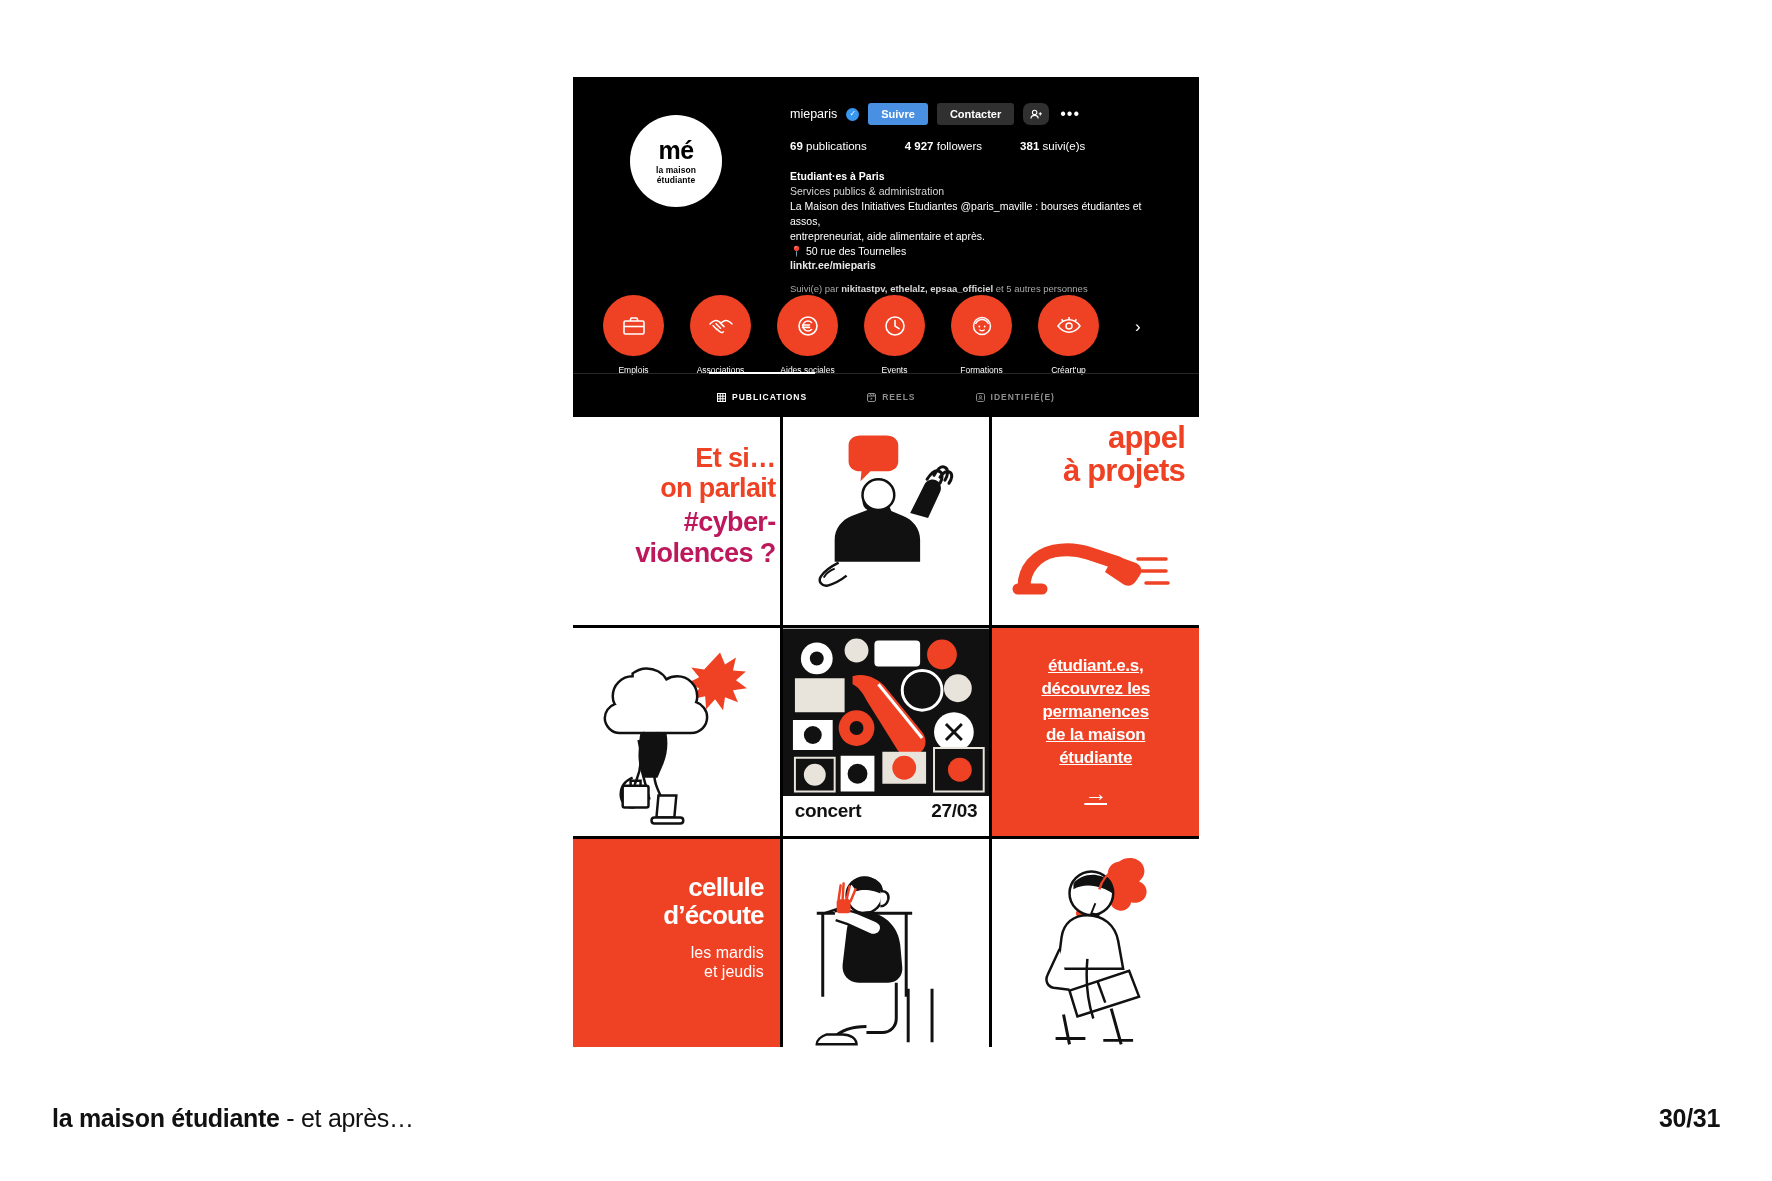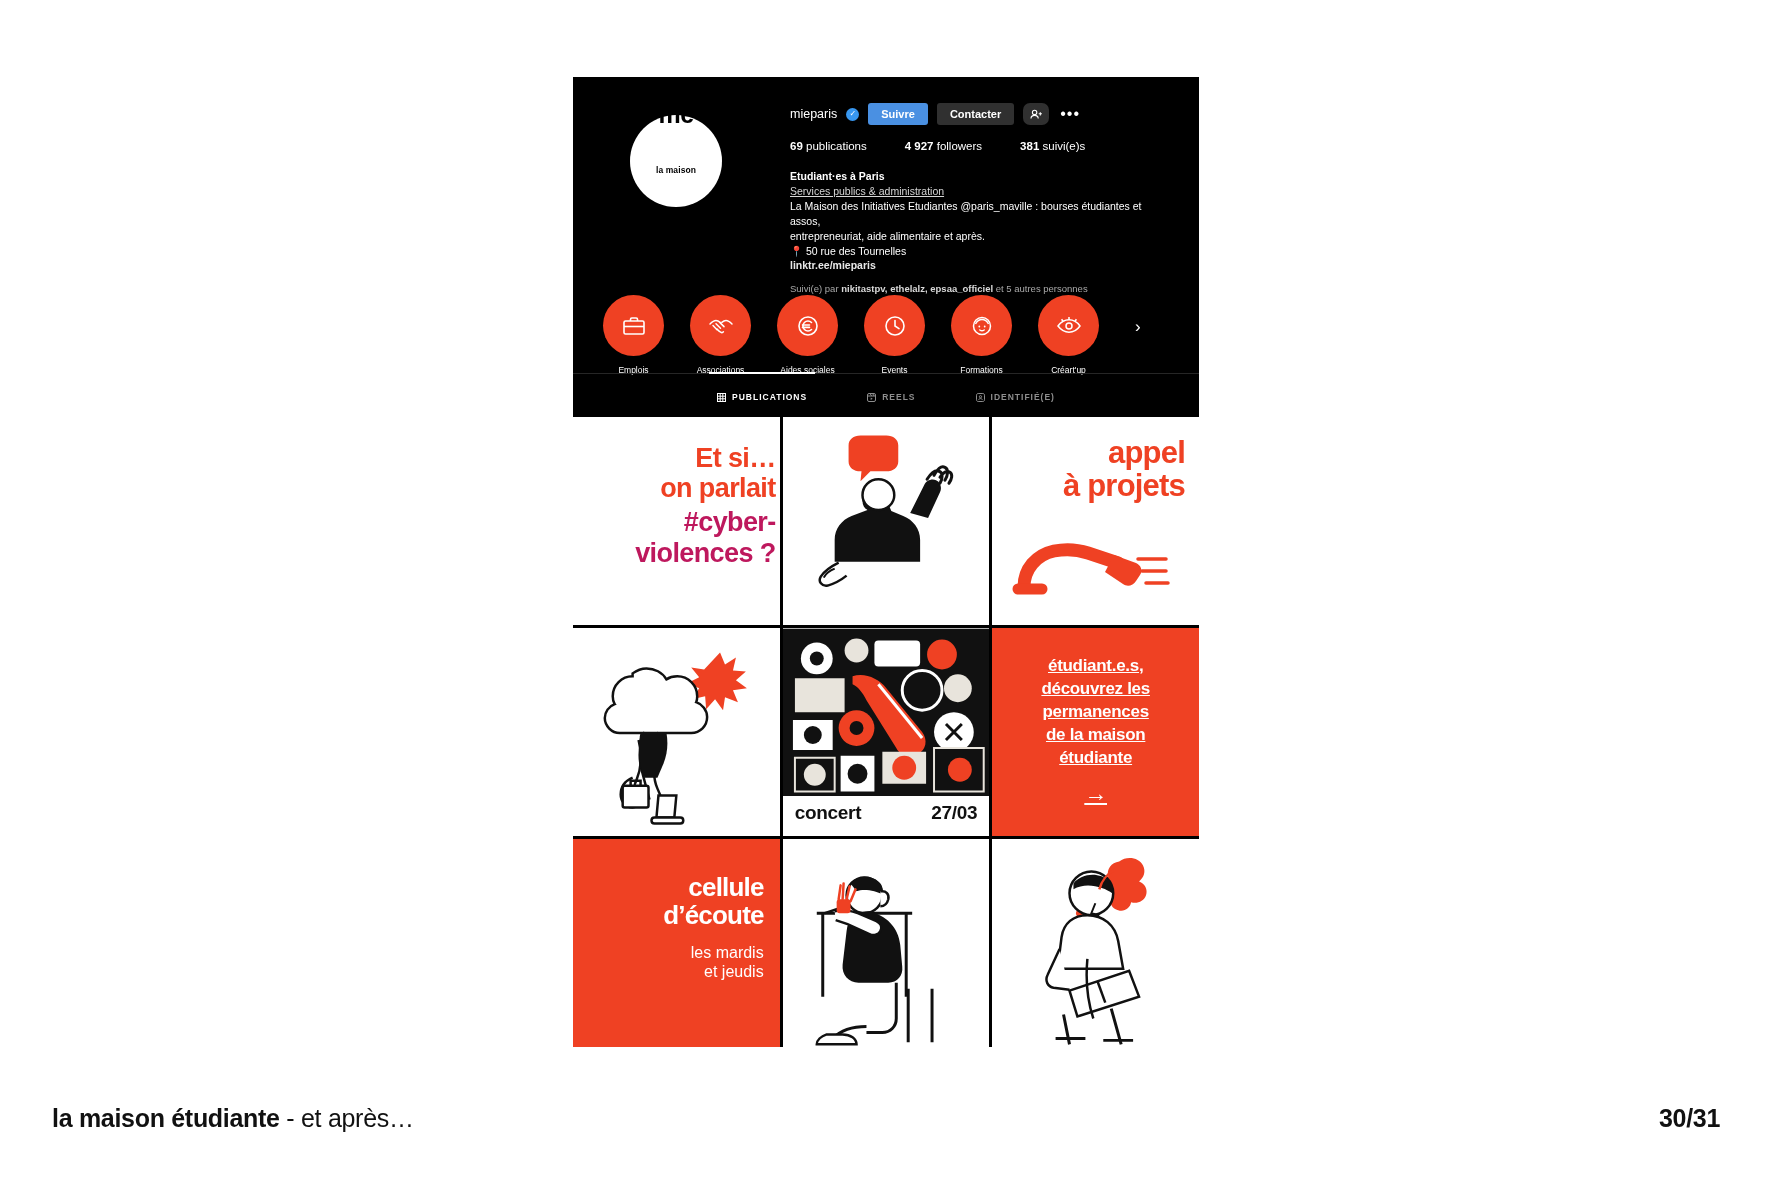--- a/index.html
+++ b/index.html
@@ -54,21 +54,20 @@
   .avatar .me {
     font-size: 25px;
     font-weight: 700;
     letter-spacing: -0.5px;
     margin-bottom: 3px;
   }
   .avatar .sub1, .avatar .sub2 {
     font-size: 8.5px;
     font-weight: 600;
     letter-spacing: 0.1px;
-    margin-top: 36px;
   }
   .avatar .sub1 { margin-bottom: 1px; }
 
   .id-row {
     position: absolute;
     left: 217px;
     top: 26px;
     display: flex;
     align-items: center;
     gap: 9px;
@@ -141,21 +140,21 @@
   .bio {
     position: absolute;
     left: 217px;
     top: 92px;
     width: 360px;
     color: #fff;
     font-size: 10.5px;
     line-height: 1.42;
   }
   .bio .title { font-weight: 700; }
-  .bio .cat { color: #d6d6d6; text-decoration: underline; }
+  .bio .cat { color: #d6d6d6; }
   .bio .desc { color: #fff; }
   .bio .addr { color: #fff; }
   .bio .link { color: #e8e8e8; font-weight: 700; }
   .bio .followed {
     color: #a8a8a8;
     font-size: 9.5px;
     margin-top: 9px;
   }
   .bio .followed b { color: #d8d8d8; font-weight: 700; }
 
@@ -264,21 +263,21 @@
     color: #be185d;
     font-size: 27px;
     font-weight: 700;
     line-height: 1.12;
     letter-spacing: -0.6px;
     text-align: right;
   }
   .p1 .l3 { margin-top: 4px; }
 
   .p3 {
-    padding: 20px 14px 0 14px;
+    padding: 5px 14px 0 14px;
     box-sizing: border-box;
   }
   .p3 .t {
     color: #ef4123;
     font-size: 31px;
     font-weight: 700;
     line-height: 1.05;
     letter-spacing: -0.8px;
     text-align: right;
   }
@@ -318,23 +317,23 @@
     line-height: 1.2;
   }
   .p7 .c { margin-top: 14px; }
 
   .p5-caption {
     position: absolute;
     left: 0; right: 0; bottom: 0;
     height: 40px;
     background: #fff;
     display: flex;
-    align-items: flex-end;
+    align-items: flex-start;
     justify-content: space-between;
-    padding: 12px 12px;
+    padding: 4px 12px;
     box-sizing: border-box;
     font-size: 19px;
     font-weight: 700;
     color: #111;
     letter-spacing: -0.3px;
   }
 
   
   .footer-title {
     position: absolute;

